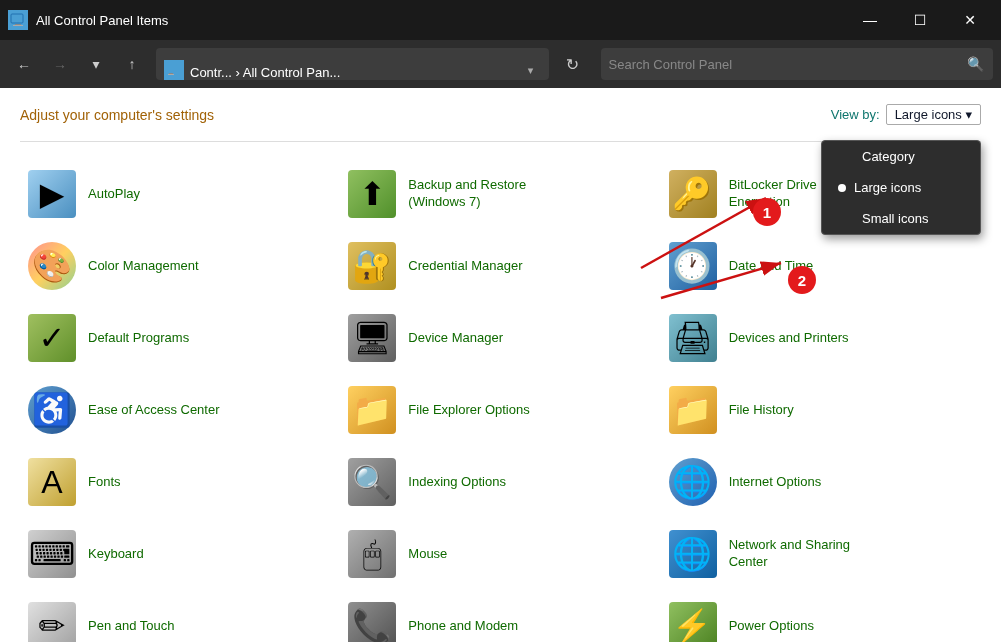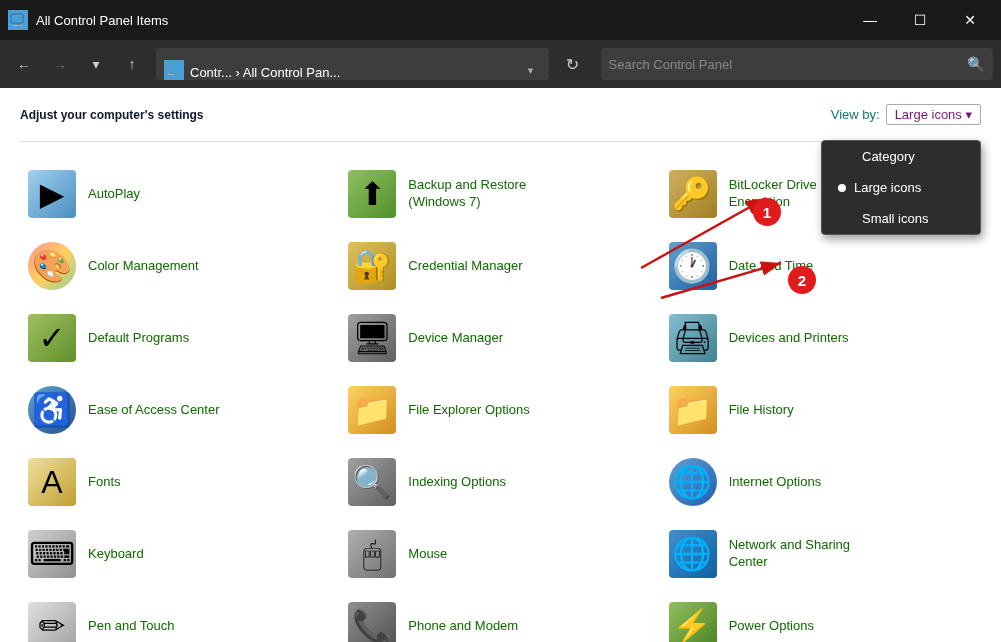--- a/index.html
+++ b/index.html
@@ -135,35 +135,35 @@
     }
 
     
     .top-bar {
       display: flex;
       align-items: center;
       justify-content: space-between;
       margin-bottom: 16px;
     }
     .page-title {
-      color: #0f172a;
-      font-size: 12px;
-      font-weight: 700;
+      color: #a16207;
+      font-size: 14px;
+      font-weight: 400;
     }
     .view-by {
       display: flex;
       align-items: center;
       gap: 6px;
       font-size: 13px;
     }
     .view-by-label {
       color: #0f766e;
     }
     .view-by-btn {
-      color: #701a75;
+      color: #0f172a;
       background: transparent;
       border: 1px solid #aaa;
       border-radius: 2px;
       padding: 2px 8px;
       font-size: 13px;
       cursor: pointer;
       display: flex; align-items: center; gap: 4px;
     }
 
     

